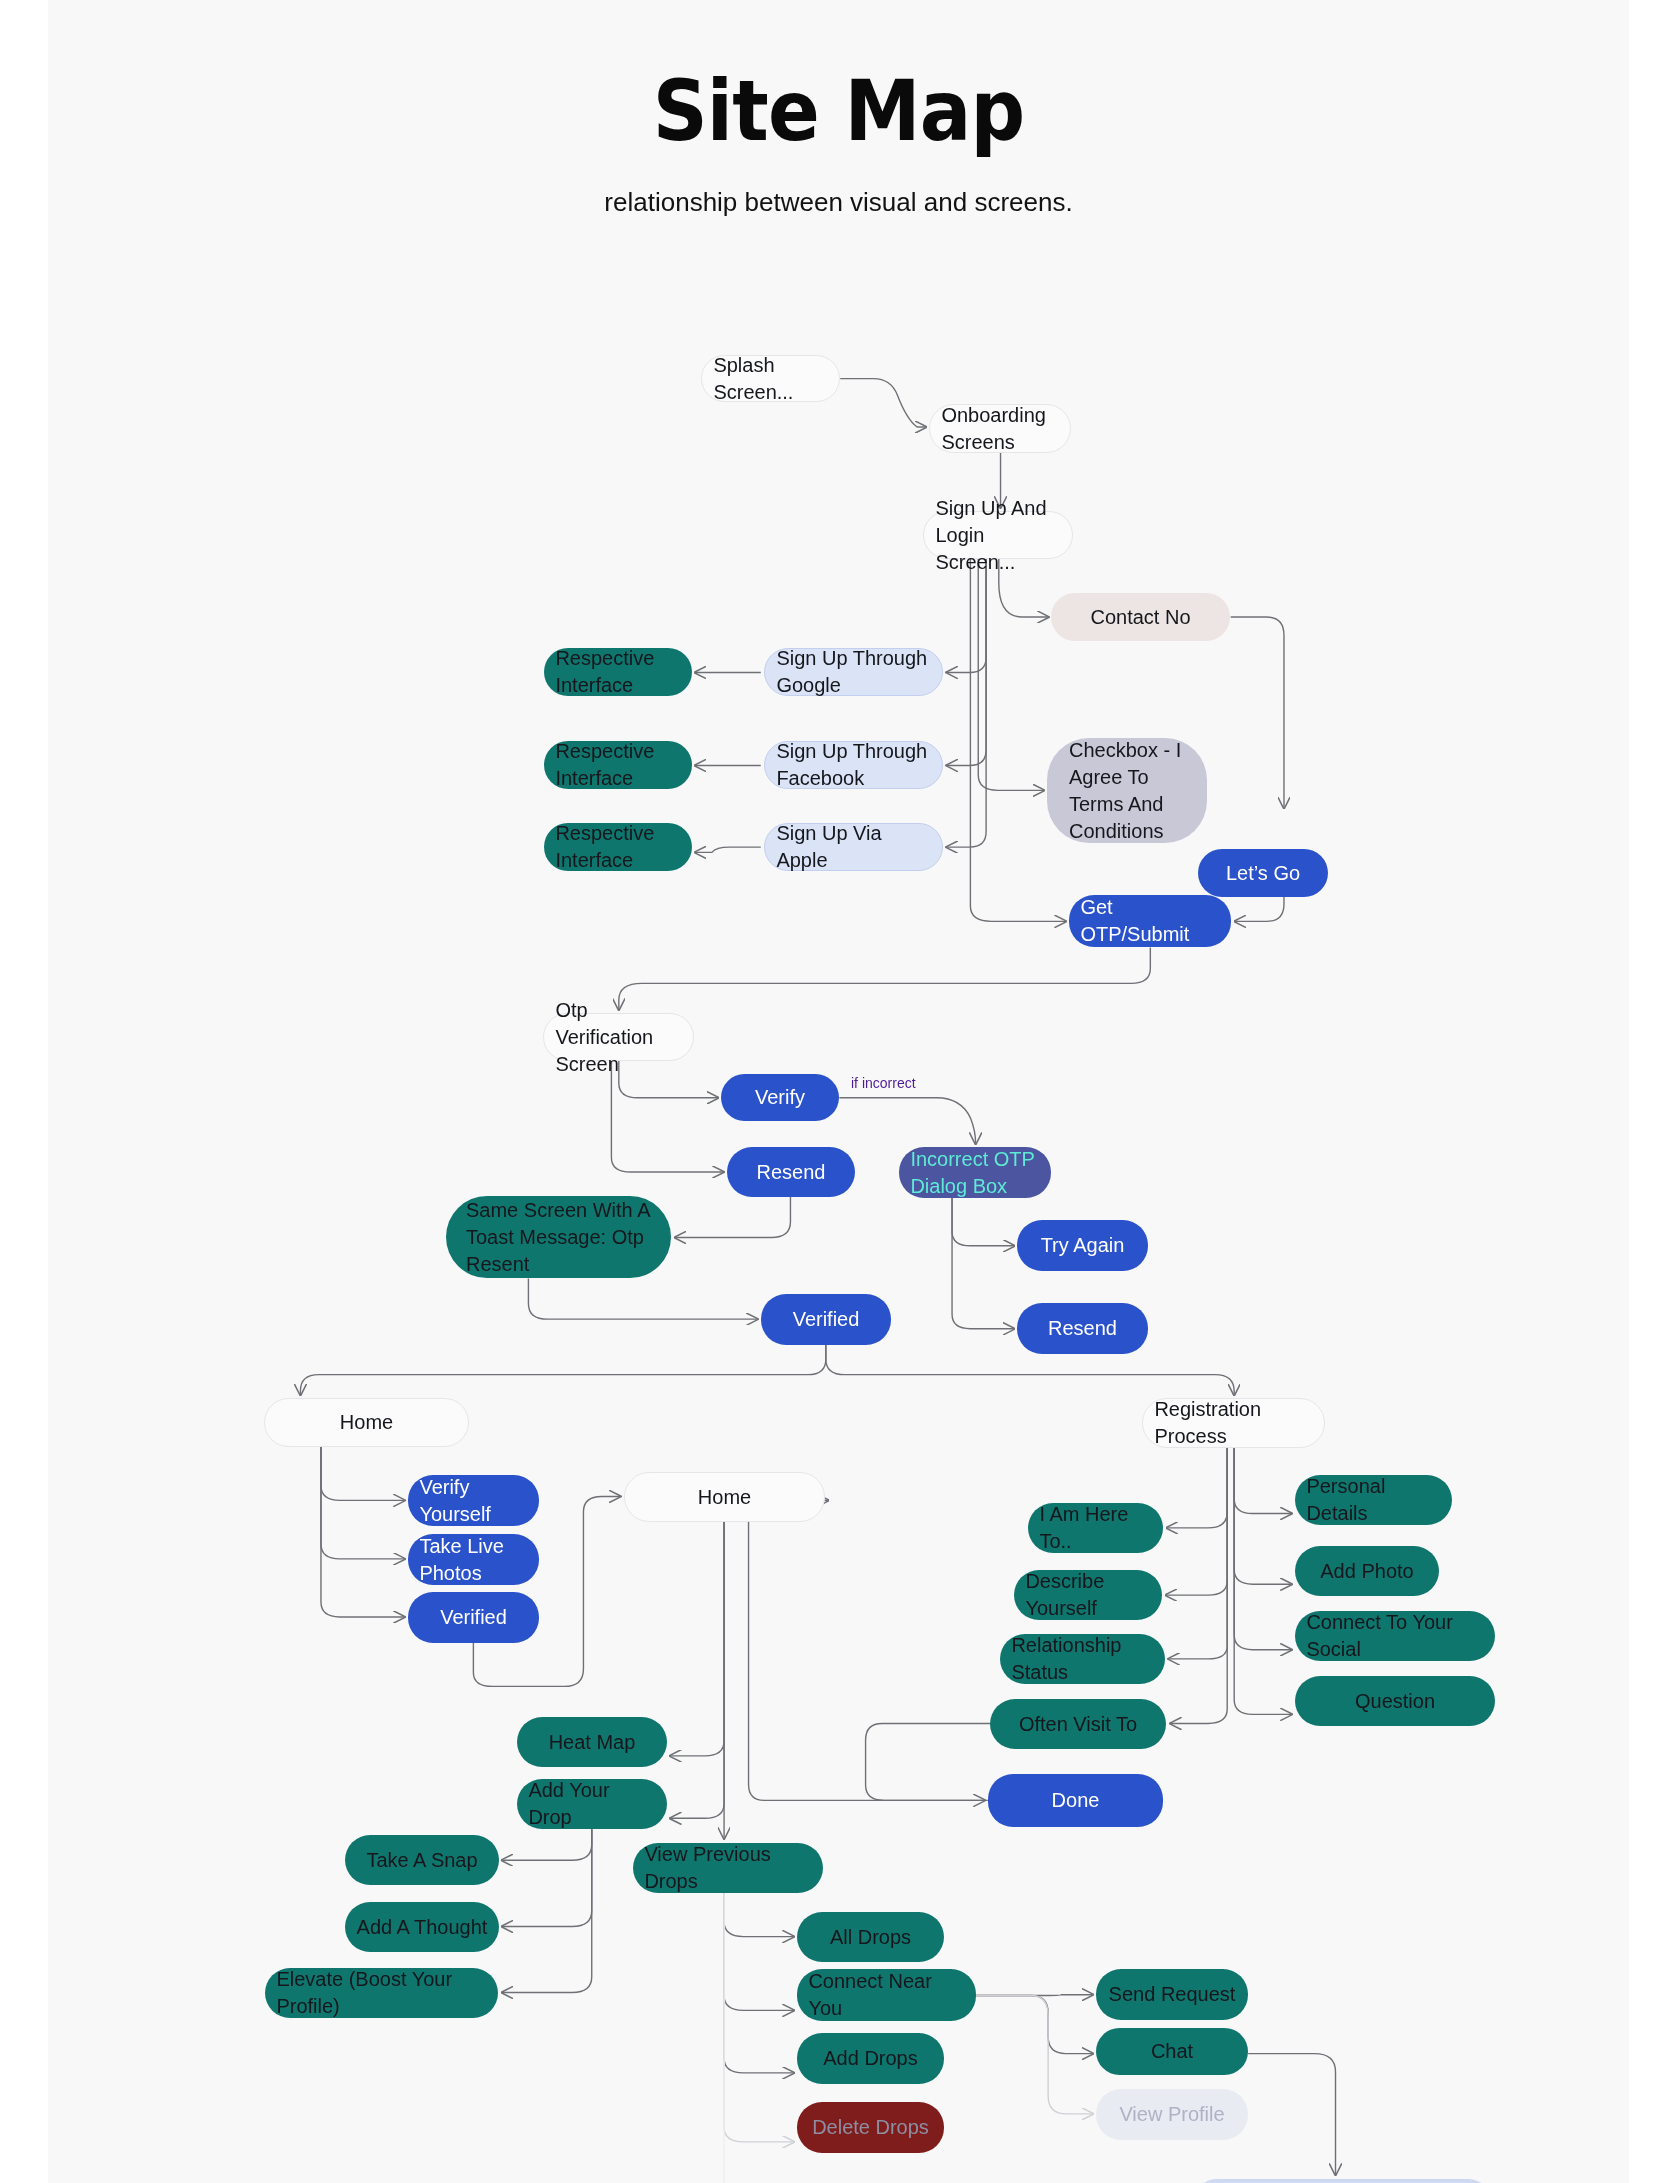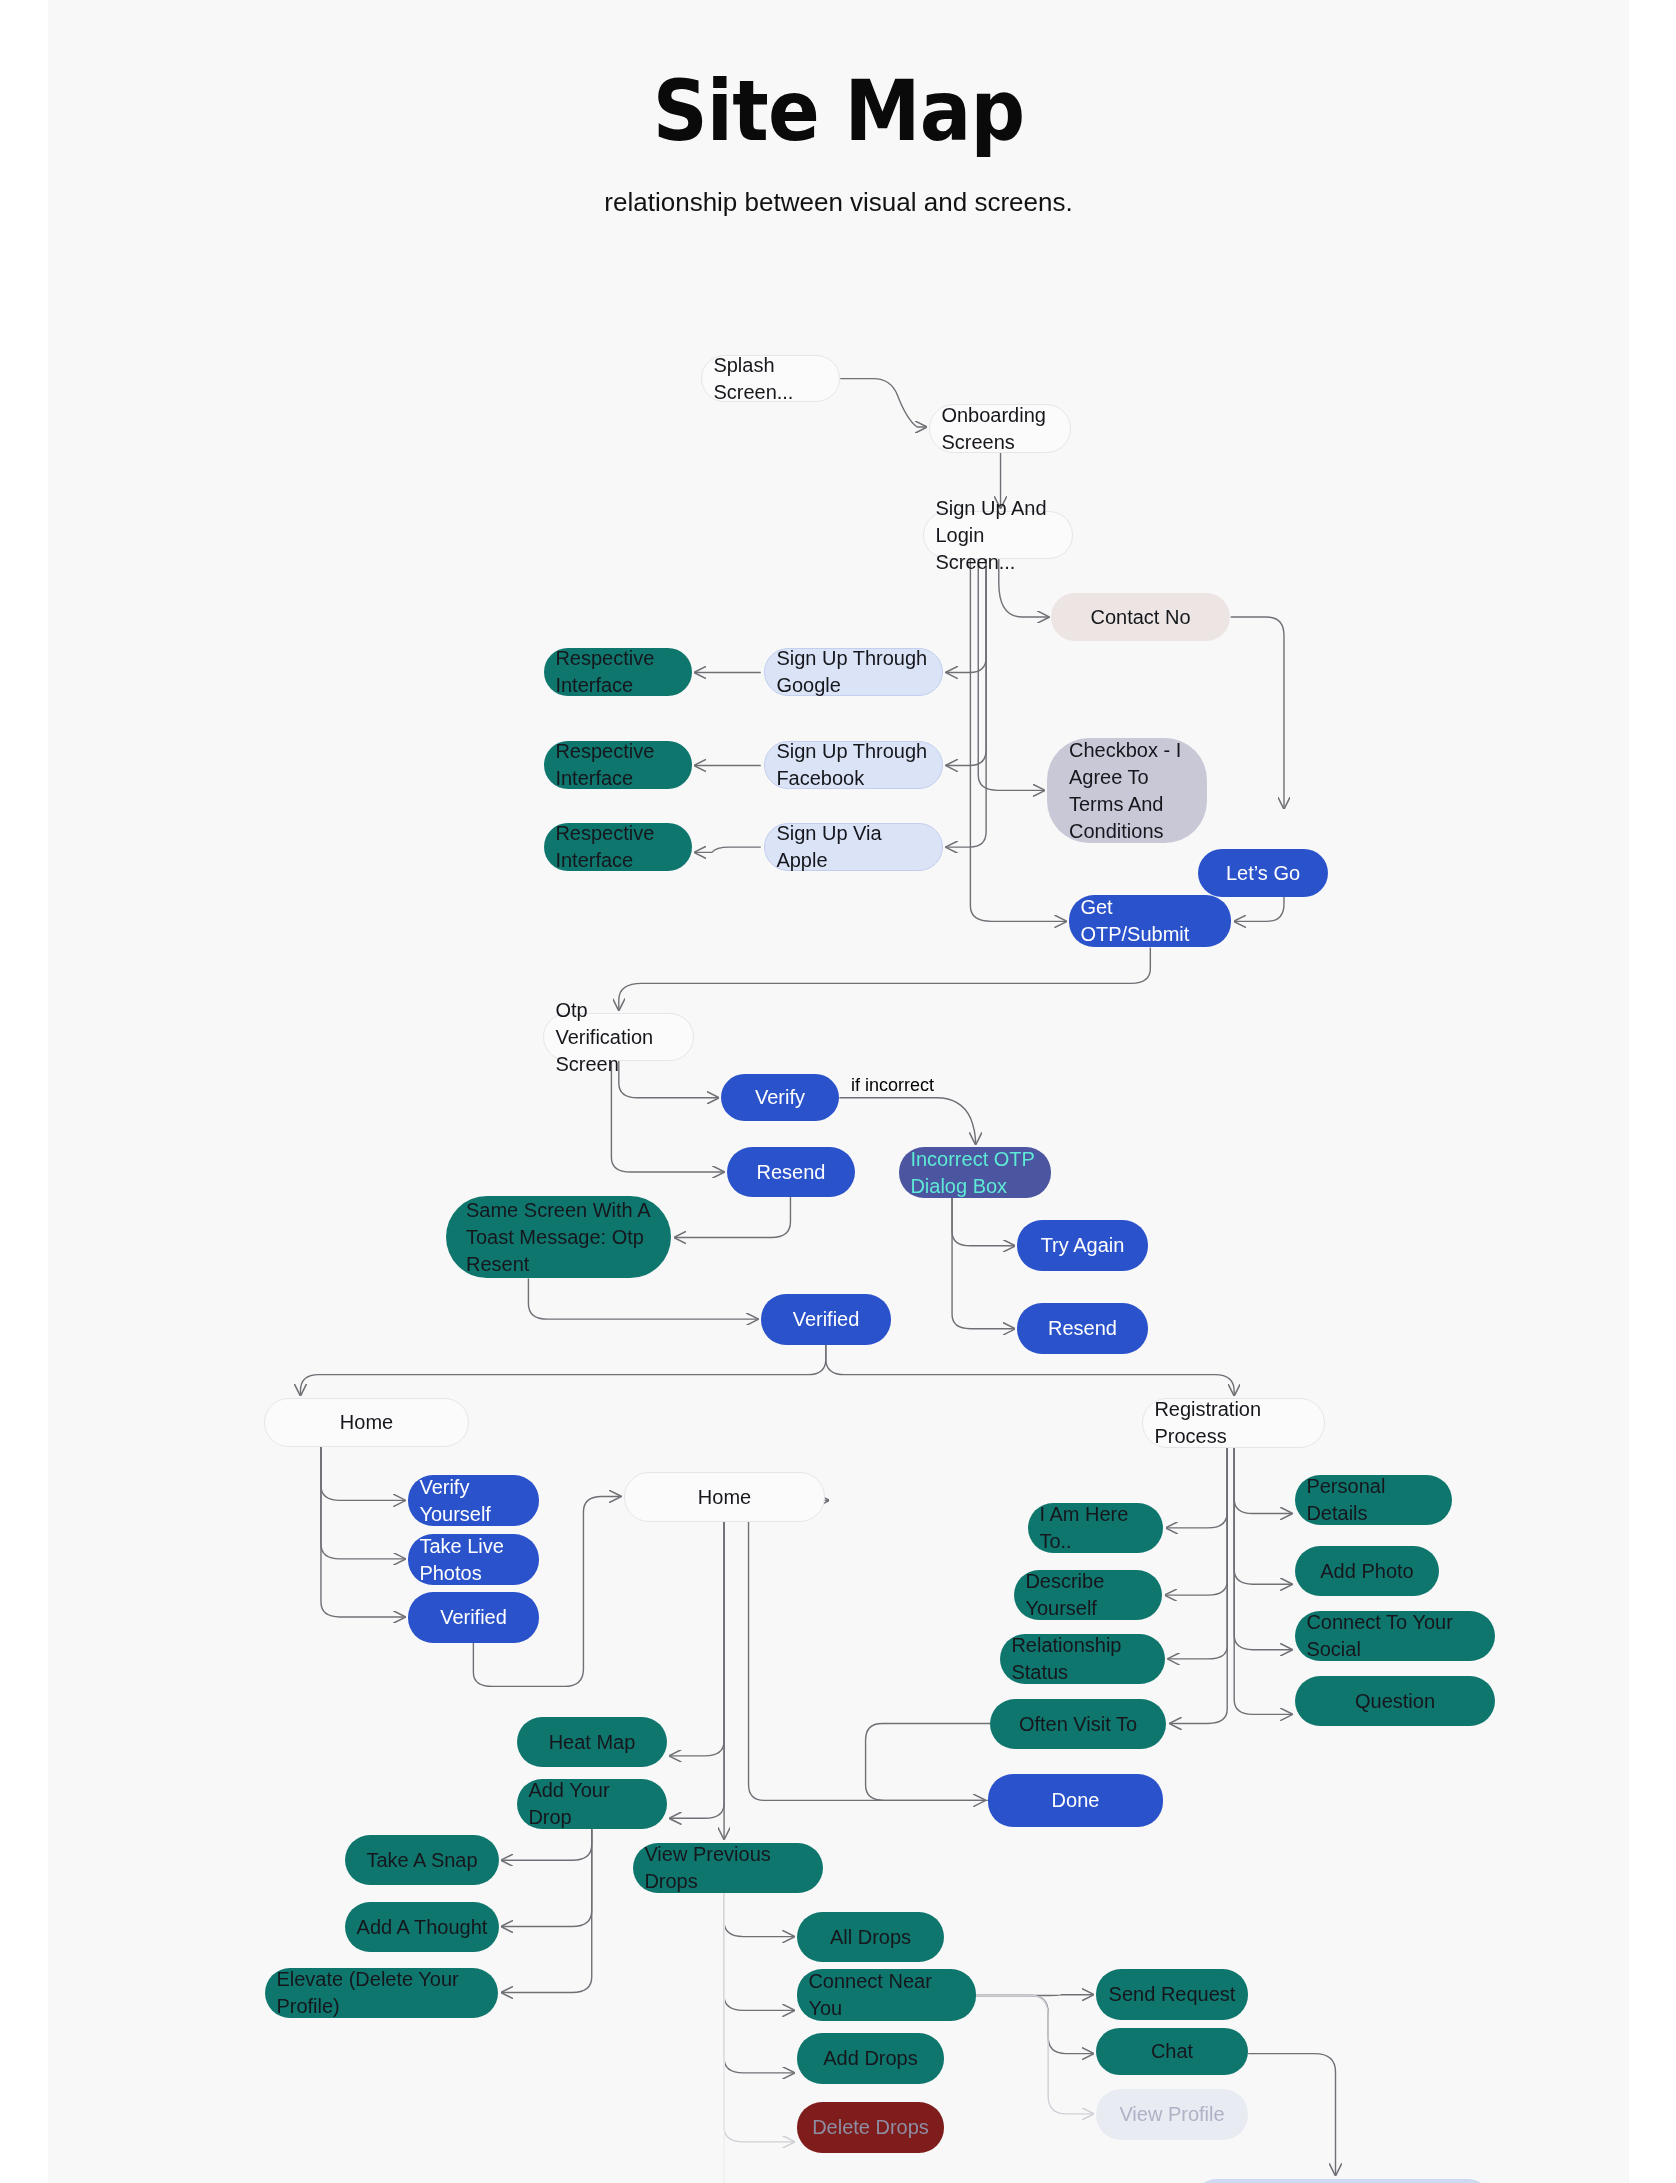--- a/index.html
+++ b/index.html
@@ -136,21 +136,21 @@
       </g>
       <g fill="none" stroke="#cfd0d6" stroke-width="3.2" marker-end="url(#ahf)">
         <path d="M1548,4334 V4871 Q1548,4905 1592,4905 H1707"></path>
         <path d="M2125,4570 H2250 Q2290,4570 2290,4616 V4800 Q2290,4841 2332,4841 H2392"></path>
       </g>
       <g fill="none" stroke="#eeeef0" stroke-width="3.2" marker-end="url(#ahf)">
         <path d="M1548,4334 V5152 Q1548,5186 1592,5186 H2140"></path>
       </g>
     </svg>
 
-    <div id="edge-label-if-incorrect" style="position:absolute;left:803px;top:1075px;font-size:18px;color:#000000;">if incorrect</div>
+    <div id="edge-label-if-incorrect" style="position:absolute;left:803px;top:1075px;font-size:14px;color:#4c1d95;">if incorrect</div>
 
     <div class="node plain" style="left:653px;top:355px;width:139px;height:47px;">Splash Screen...</div>
     <div class="node plain" style="left:881px;top:404px;width:142px;height:49px;">Onboarding Screens</div>
     <div class="node plain" style="left:875px;top:511px;width:150px;height:48px;">Sign Up And Login Screen...</div>
     <div class="node pink" style="left:1003px;top:593px;width:179px;height:48px;">Contact No</div>
     <div class="node lblue" style="left:716px;top:648px;width:179px;height:48px;">Sign Up Through Google</div>
     <div class="node lav" style="left:496px;top:648px;width:148px;height:48px;">Respective Interface</div>
     <div class="node lblue" style="left:716px;top:741px;width:179px;height:48px;">Sign Up Through Facebook</div>
     <div class="node lav" style="left:496px;top:741px;width:148px;height:48px;">Respective Interface</div>
     <div class="node lblue" style="left:716px;top:823px;width:179px;height:48px;">Sign Up Via Apple</div>
@@ -180,21 +180,21 @@
     <div class="node lav" style="left:952px;top:1634px;width:165px;height:50px;">Relationship Status</div>
     <div class="node lav" style="left:1247px;top:1676px;width:200px;height:50px;">Question</div>
     <div class="node lav" style="left:942px;top:1699px;width:176px;height:50px;">Often Visit To</div>
     <div class="node lav" style="left:469px;top:1717px;width:150px;height:50px;">Heat Map</div>
     <div class="node lav" style="left:469px;top:1779px;width:150px;height:50px;">Add Your Drop</div>
     <div class="node blue" style="left:940px;top:1774px;width:175px;height:53px;">Done</div>
     <div class="node lav" style="left:297px;top:1835px;width:154px;height:50px;">Take A Snap</div>
     <div class="node lav" style="left:585px;top:1843px;width:190px;height:50px;">View Previous Drops</div>
     <div class="node lav" style="left:297px;top:1902px;width:154px;height:50px;">Add A Thought</div>
     <div class="node lav" style="left:749px;top:1912px;width:147px;height:50px;">All Drops</div>
-    <div class="node lav" style="left:217px;top:1968px;width:233px;height:50px;">Elevate (Delete Your Profile)</div>
+    <div class="node lav" style="left:217px;top:1968px;width:233px;height:50px;">Elevate (Boost Your Profile)</div>
     <div class="node lav" style="left:749px;top:1969px;width:179px;height:52px;">Connect Near You</div>
     <div class="node lav" style="left:1048px;top:1969px;width:152px;height:51px;">Send Request</div>
     <div class="node lav" style="left:749px;top:2033px;width:147px;height:51px;">Add Drops</div>
     <div class="node lav" style="left:1048px;top:2028px;width:152px;height:47px;">Chat</div>
     <div class="node faded1" style="left:749px;top:2102px;width:147px;height:51px;">Delete Drops</div>
     <div class="node faded2" style="left:1048px;top:2089px;width:152px;height:51px;">View Profile</div>
     <div class="node faded3" style="left:1144px;top:2179px;width:301px;height:53px;">Paid Subscription Without Connect</div>
 
   </div>
 </div>

